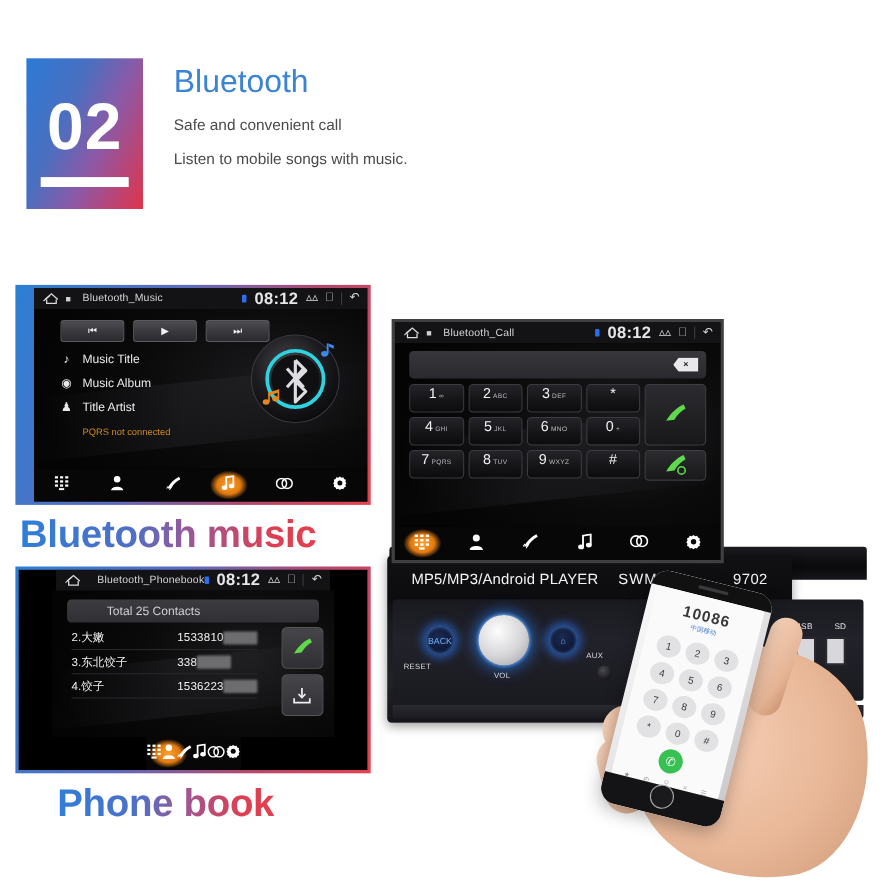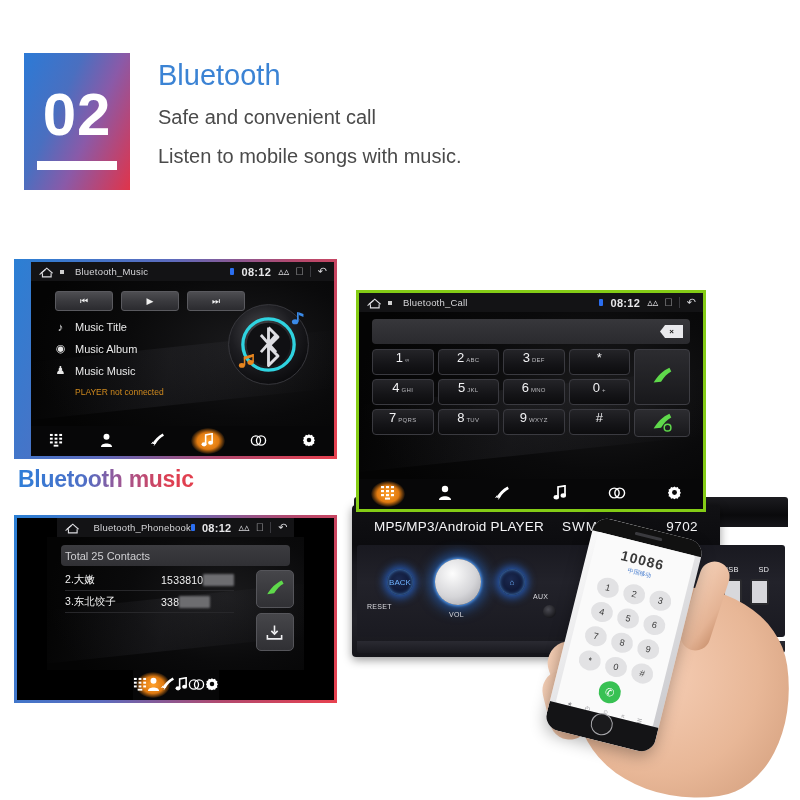--- a/index.html
+++ b/index.html
@@ -21,21 +21,21 @@
   }
   .num-badge .num {
     font-size: 60px; font-weight: bold; color: #ffffff; letter-spacing: 1px;
     line-height: 1; margin-top: -14px;
   }
   .num-badge .bar {
     position: absolute; bottom: 20px; left: 13px; width: 80px; height: 9px; background: #fff;
   }
   .head-txt { margin-left: 28px; padding-top: 4px; }
   .head-title { font-size: 29px; color: #3b83d4; font-weight: normal; line-height: 1.25; }
-  .head-sub { font-size: 20px; color: #4a4a4a; line-height: 1.45; margin-top: 10px; }
+  .head-sub { font-size: 14px; color: #4a4a4a; line-height: 1.45; margin-top: 10px; }
 
   
   .hu {
     position: absolute;
     background: #000;
     overflow: hidden;
     display: flex; flex-direction: column;
   }
   .hu-frame {
     position: absolute;
@@ -44,21 +44,21 @@
   }
   .statusbar {
     height: 19px; background: #131315; display: flex; align-items: center;
     padding: 0 7px; flex: none; position: relative;
   }
   .sb-home { width: 19px; height: 13px; flex: none; position: relative; }
   .sb-dot { width: 4px; height: 4px; background: #cfcfcf; margin-left: 3px; flex: none; }
   .sb-title { color: #d5d5d8; font-size: 9.5px; margin-left: 11px; letter-spacing: .2px; }
   .sb-right { margin-left: auto; display: flex; align-items: center; gap: 7px; }
   .sb-bt { width: 4px; height: 7px; background: #2b6ef0; border-radius: 1px; }
-  .sb-time { color: #e6e6e8; font-size: 11px; font-weight: bold; letter-spacing: .3px; }
+  .sb-time { color: #e6e6e8; font-size: 15px; font-weight: bold; letter-spacing: .3px; }
   .sb-ic { color: #d8d8dc; font-size: 11px; line-height: 1; }
   .sb-sep { width: 1px; height: 11px; background: #3a3a3f; }
 
   .hu-body { flex: 1; position: relative;
     background:
       radial-gradient(ellipse 70% 90% at 70% 45%, #1a1a1c 0%, #0a0a0b 55%, #040404 100%);
   }
   .hu-body:before {
     content: ""; position: absolute; left: 0; right: 0; top: 45%; height: 40%;
     background: linear-gradient(100deg, rgba(60,60,66,0) 0%, rgba(70,70,78,.20) 45%, rgba(60,60,66,0) 100%);
@@ -91,21 +91,21 @@
   .info-ic { width: 15px; color: #e8e8e8; font-size: 11px; text-align: center; flex: none; }
   .info-tx { color: #eaeaea; font-size: 11px; margin-left: 7px; }
   .warn { color: #d08a1e; font-size: 8.5px; margin-left: 22px; line-height: 1.5; }
 
   .bt-disc { position: absolute; right: 18px; top: 16px; width: 95px; height: 95px; z-index: 2; }
 
   
   .pb-head {
     position: relative; z-index: 2; margin: 8px 14px 0 14px; height: 21px;
     border-radius: 4px; background: linear-gradient(180deg, #3c3c40 0%, #303034 100%);
-    display: flex; align-items: center; padding-left: 4px;
+    display: flex; align-items: center; padding-left: 36px;
     color: #cfcfd2; font-size: 11px;
   }
   .pb-list { position: relative; z-index: 2; margin: 3px 70px 0 18px; }
   .pb-row {
     display: flex; align-items: center; height: 22px;
     border-bottom: 1px solid #27272a; color: #f0f0f0; font-size: 10.5px;
   }
   .pb-name { width: 96px; }
   .pb-num { letter-spacing: .2px; }
   .pb-num .blur { display: inline-block; background: #6d6d70; color: transparent;
@@ -143,21 +143,21 @@
   .call-btn {
     grid-column: 5; border-radius: 4px;
     background: linear-gradient(180deg, #2c2c30 0%, #18181b 100%);
     border: 1px solid #3d3d43; display: flex; align-items: center; justify-content: center;
   }
   .cb-a { grid-row: 1 / span 2; }
   .cb-b { grid-row: 3; }
 
   
   .caption {
-    position: absolute; font-size: 23px; font-weight: bold; letter-spacing: -.3px;
+    position: absolute; font-size: 35px; font-weight: bold; letter-spacing: -.3px;
     background: linear-gradient(90deg, #2f7ed8 0%, #4f6fc6 38%, #9c5795 58%, #dd3f52 85%, #e2404e 100%);
     -webkit-background-clip: text; background-clip: text; color: transparent;
     -webkit-text-fill-color: transparent;
   }
 
   
   .stereo { position: absolute; left: 352px; top: 265px; width: 438px; height: 395px; }
   .stereo-slot {
     position: absolute; left: 2px; top: 232px; width: 434px; height: 30px;
     background: linear-gradient(180deg, #1c1c20 0%, #0a0a0c 60%, #16161a 100%);
@@ -292,21 +292,21 @@
         <div class="sd-lbl">SD</div>
         <div class="usb-wrap">
           <div class="usb-port"></div>
           <div class="usb-port"></div>
         </div>
       </div>
       <div class="stereo-bottom"></div>
     </div>
   </div>
 
-  <div class="hu-frame" style="left:356px; top:290px; width:350px; height:222px; background:#84cc16;">
+  <div class="hu-frame" style="left:356px; top:290px; width:302px; height:222px; background:#404040;">
     <div class="hu" style="position:relative; width:100%; height:100%;">
 
       <div class="statusbar">
         <div class="sb-home">
           <svg viewBox="0 0 24 18" width="19" height="13">
             <path d="M3 10 L11 3 L19 10" fill="none" stroke="#dcdce0" stroke-width="1.6"></path>
             <path d="M5 10 L5 15 L17 15 L17 10" fill="none" stroke="#dcdce0" stroke-width="1.6"></path>
             <path d="M1 12 L9 5" fill="none" stroke="#dcdce0" stroke-width="1.4"></path>
           </svg>
         </div>
@@ -473,23 +473,23 @@
           <div class="info-row">
             <div class="info-ic">♪</div>
             <div class="info-tx">Music Title</div>
           </div>
           <div class="info-row">
             <div class="info-ic">◉</div>
             <div class="info-tx">Music Album</div>
           </div>
           <div class="info-row">
             <div class="info-ic">♟</div>
-            <div class="info-tx">Music Music</div>
-          </div>
-          <div class="warn">PLAYER not connected</div>
+            <div class="info-tx">Title Artist</div>
+          </div>
+          <div class="warn">PQRS not connected</div>
         </div>
 
         <div class="bt-disc">
           <svg viewBox="0 0 100 100" width="95" height="95">
             <defs>
               <radialGradient id="dg" cx="42%" cy="35%" r="70%">
                 <stop offset="0%" stop-color="#4a4a4e"></stop>
                 <stop offset="55%" stop-color="#1d1d21"></stop>
                 <stop offset="100%" stop-color="#09090b"></stop>
               </radialGradient>
@@ -596,20 +596,24 @@
 
         <div class="pb-list">
           <div class="pb-row">
             <div class="pb-name">2.大嫩</div>
             <div class="pb-num"><span>1533810</span><span class="blur">████</span></div>
           </div>
           <div class="pb-row">
             <div class="pb-name">3.东北饺子</div>
             <div class="pb-num"><span>338</span><span class="blur">████</span></div>
           </div>
+          <div class="pb-row">
+            <div class="pb-name">4.饺子</div>
+            <div class="pb-num"><span>1536223</span><span class="blur">████</span></div>
+          </div>
         </div>
 
         <div class="pb-side">
           <div class="pb-sbtn">
             <svg viewBox="0 0 28 28" width="24" height="24">
               <path d="M5 20 C9 13 15 7 22 4 l2 4 c-4 2 -8 6 -11 11 z" fill="#5fd94b"></path>
             </svg>
           </div>
           <div class="pb-sbtn">
             <svg viewBox="0 0 24 24" width="19" height="19">
@@ -665,20 +669,21 @@
         <div class="nav-item">
             <span class="nav-ic"><svg width="14" height="14" viewBox="0 0 16 16">
                 <path d="M8 1 l1.8 1.2 2.1-.5 .9 2 2 .9 -.5 2.1 1.2 1.8 -1.2 1.8 .5 2.1 -2 .9 -.9 2 -2.1-.5 -1.8 1.2 -1.8-1.2 -2.1 .5 -.9-2 -2-.9 .5-2.1 -1.2-1.8 1.2-1.8 -.5-2.1 2-.9 .9-2 2.1 .5z" fill="#fff" transform="scale(0.92) translate(0.6,0.6)"></path>
                 <circle cx="8" cy="8" r="2.6" fill="#090909"></circle>
               </svg></span>
           </div>
       </div>
     </div>
   </div>
 
+  <div class="caption" style="left:52px; top:711px;">Phone book</div>
 
   <div class="hand-phone">
     <div class="hand"></div>
     <div class="finger" style="left:150px; top:40px; width:30px; height:92px; transform:rotate(18deg);"></div>
     <div class="finger" style="left:14px; top:120px; width:44px; height:78px; transform:rotate(-22deg);"></div>
     <div class="finger" style="left:6px; top:150px; width:40px; height:70px; transform:rotate(-14deg);"></div>
 
     <div class="phone">
       <div class="phone-top">
         <div class="speaker"></div>

